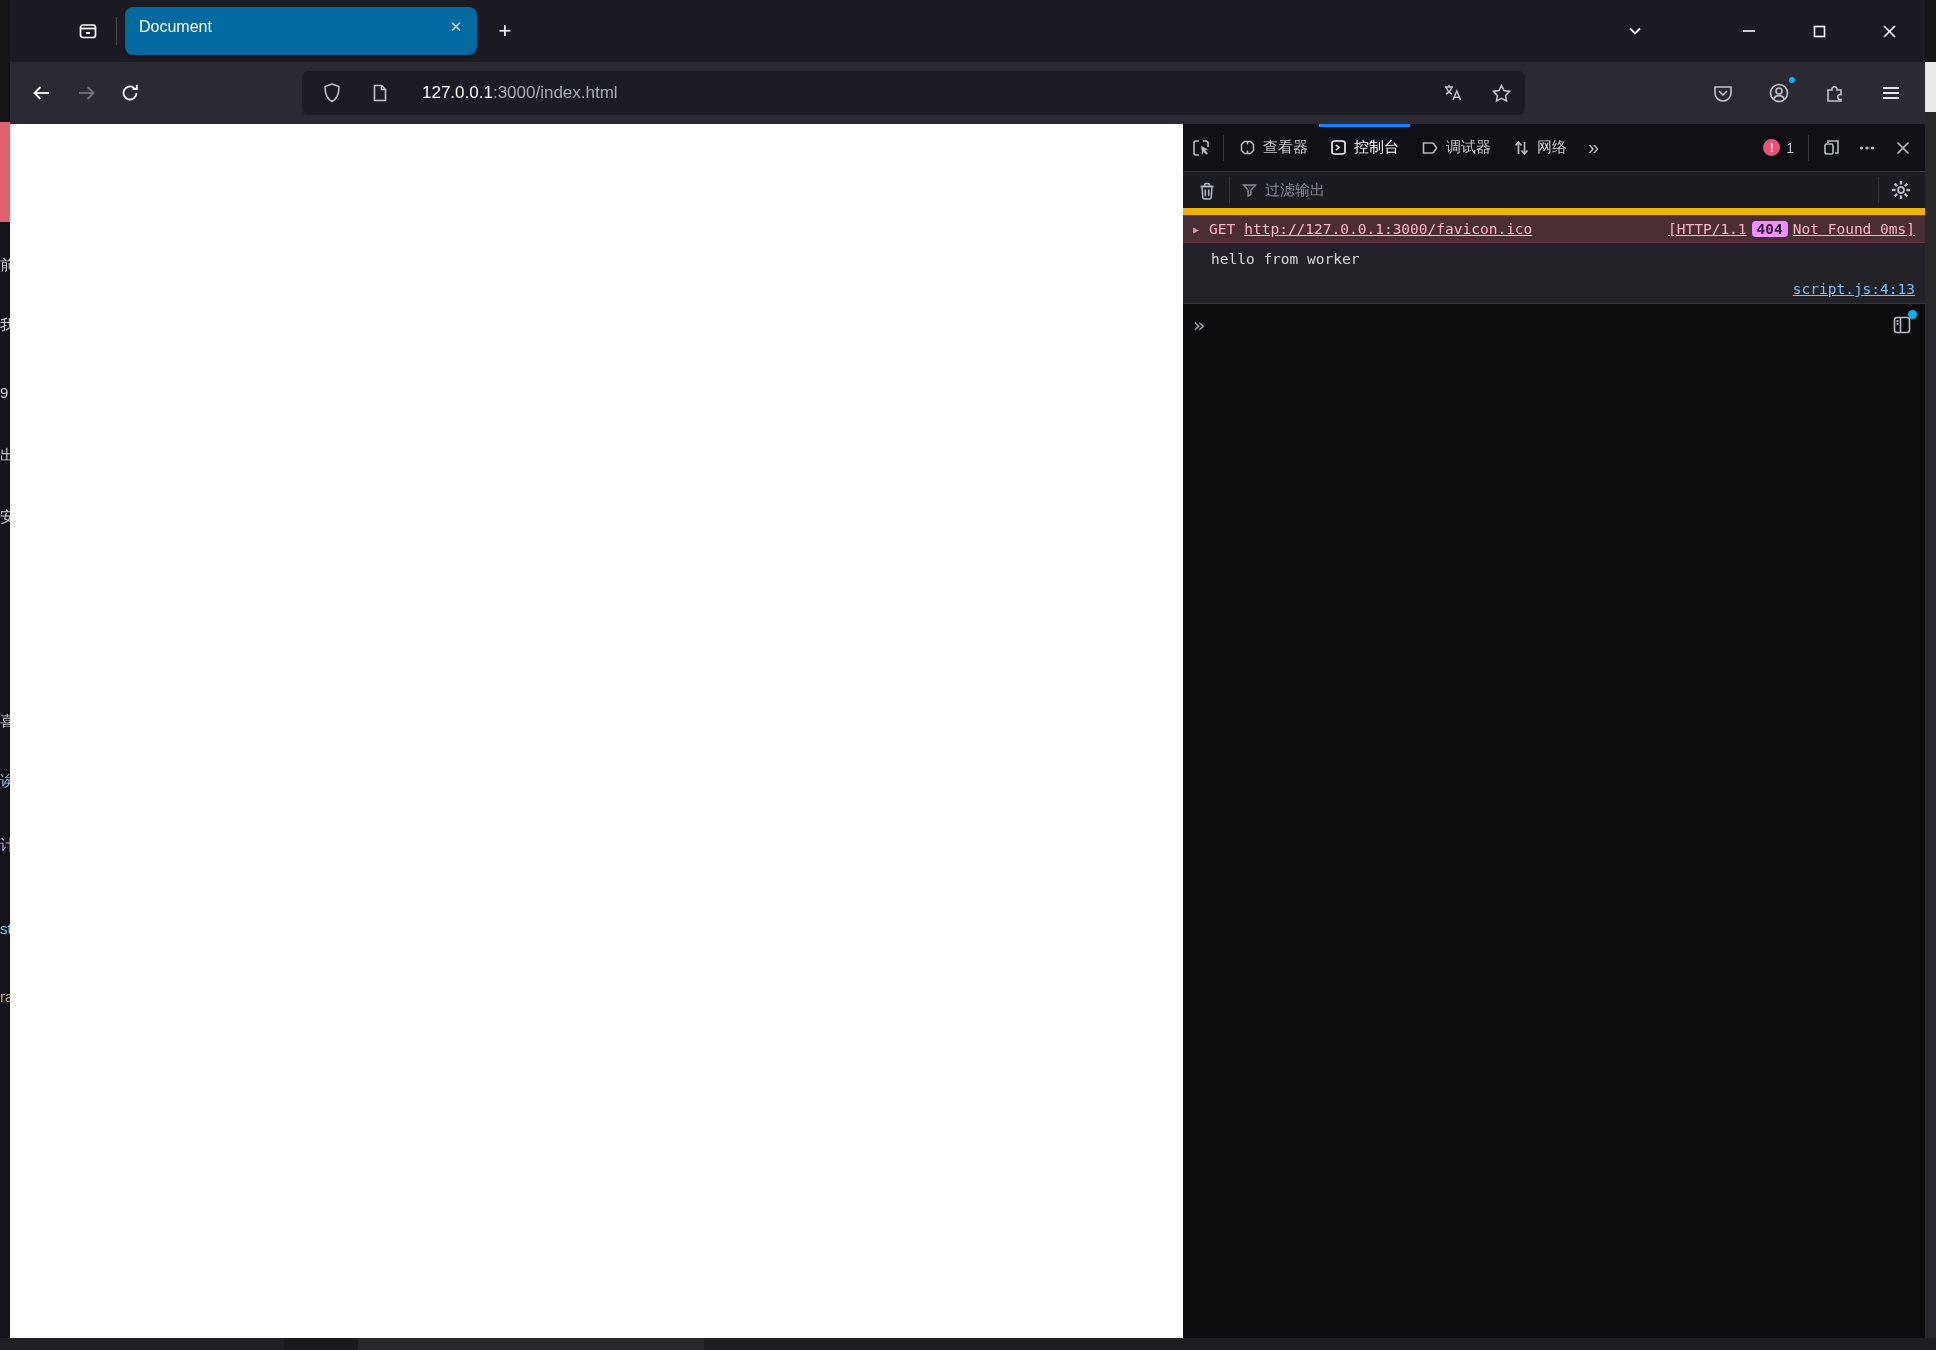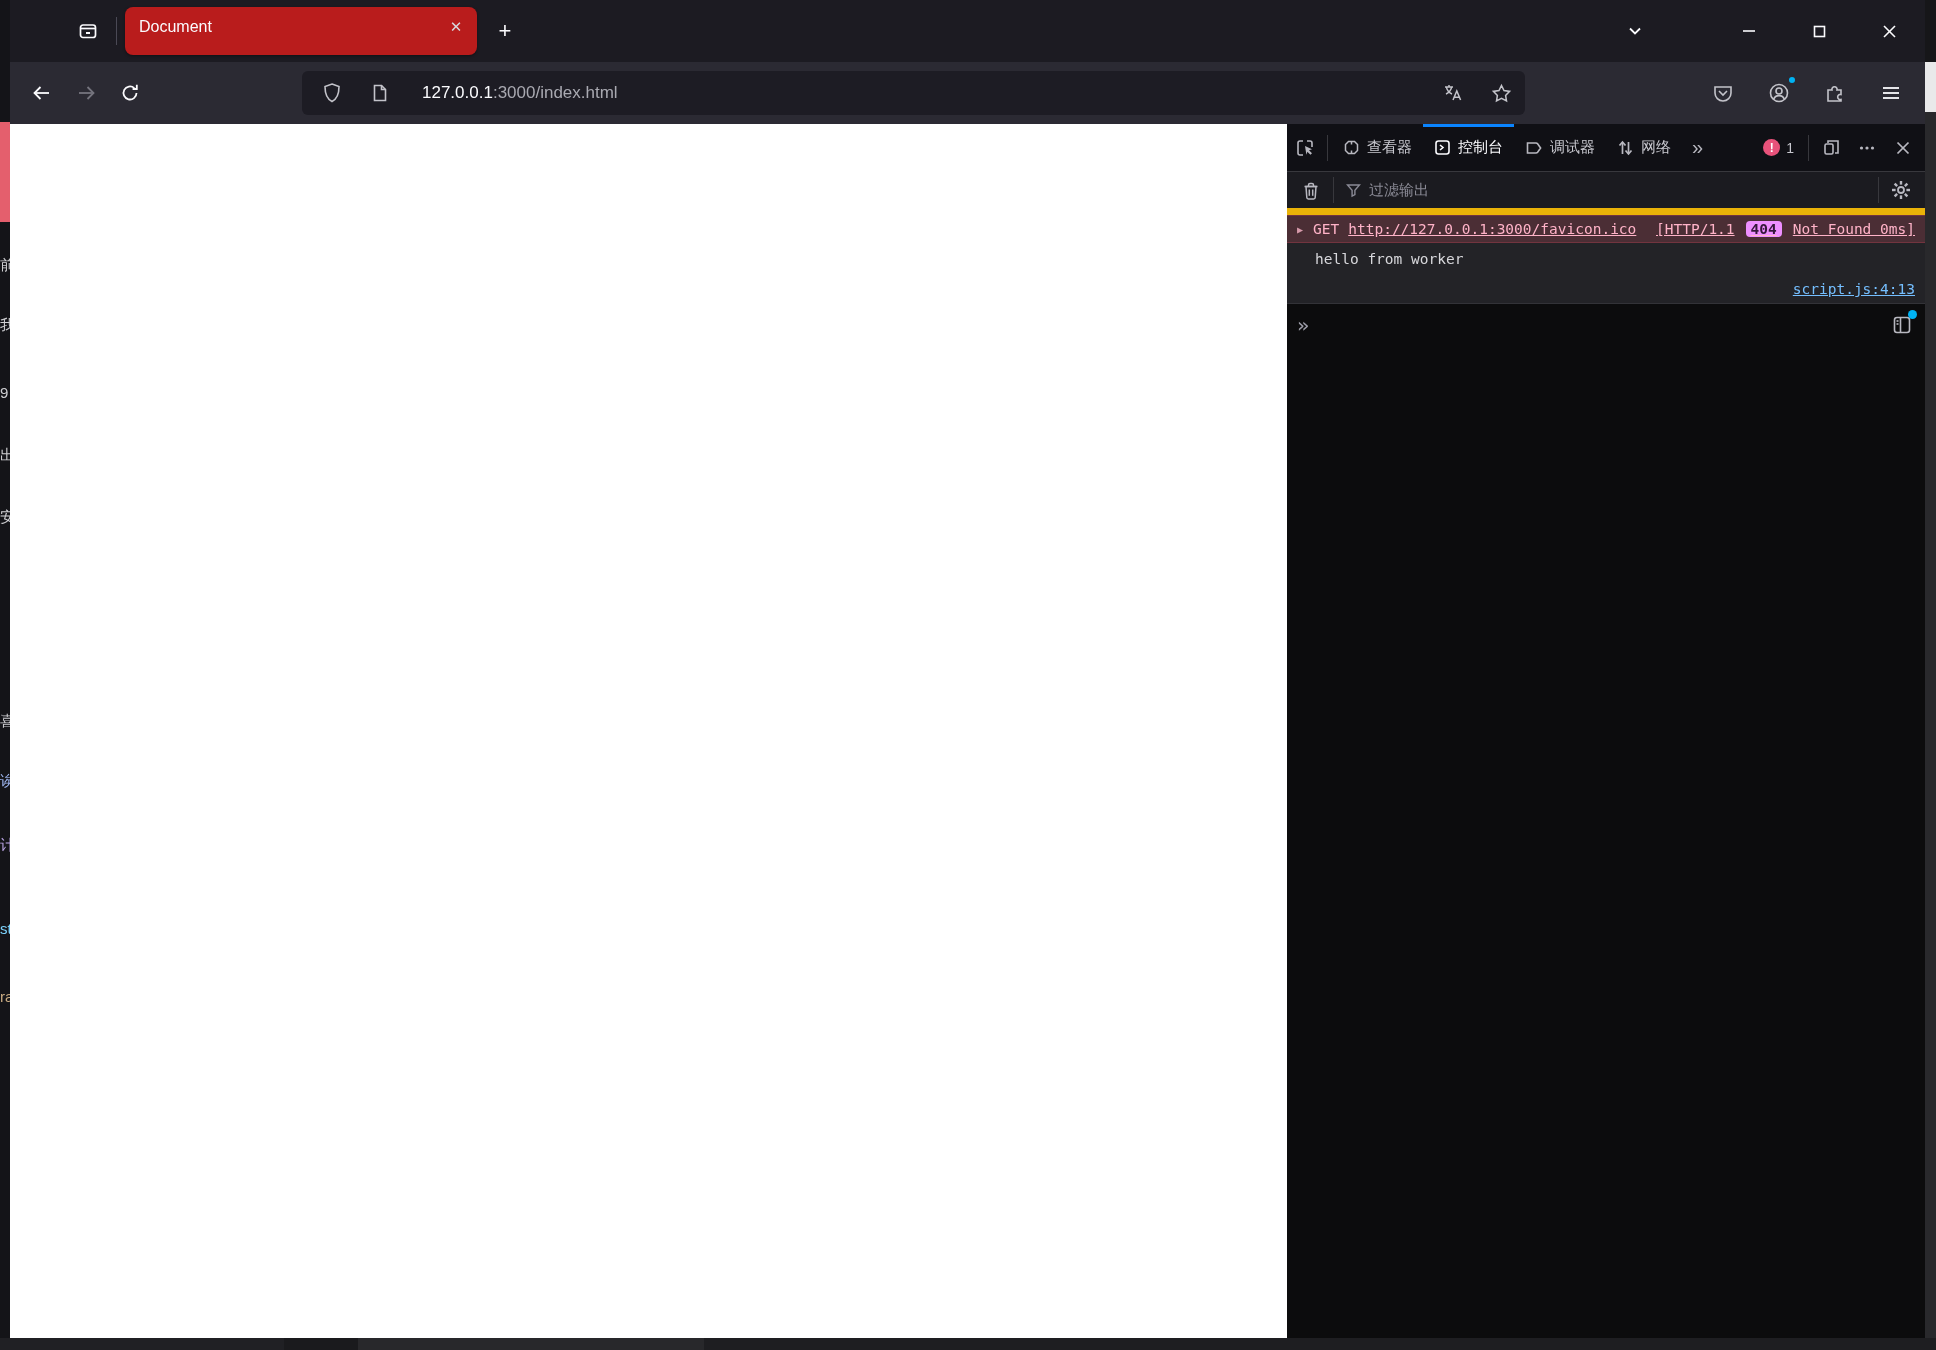--- a/index.html
+++ b/index.html
@@ -19,21 +19,21 @@
   .bottom-strip .seg3 { position:absolute; left:358px; width:346px; height:12px; background:#28282b; }
 
   
   .browser { position:absolute; left:10px; top:0; width:1915px; height:1338px; display:flex; flex-direction:column; background:#1c1b22; }
 
   
   .titlebar { height:62px; display:flex; align-items:center; background:#1c1b22; flex:0 0 auto; }
   .icon-btn { display:flex; align-items:center; justify-content:center; border-radius:6px; }
   .fx-view-btn { width:44px; height:44px; margin-left:56px; }
   .pretab-sep { width:1px; height:28px; background:#4a4955; margin:0 8px 0 6px; }
-  .tab { width:352px; height:48px; background:#b91c1c; border-radius:8px; display:flex; align-items:center; padding:0 8px 8px 14px; box-shadow:0 1px 3px rgba(0,0,0,.4); }
+  .tab { width:352px; height:48px; background:#0369a1; border-radius:8px; display:flex; align-items:center; padding:0 8px 8px 14px; box-shadow:0 1px 3px rgba(0,0,0,.4); }
   .tab-title { flex:1; font-size:16px; color:#fbfbfe; white-space:nowrap; overflow:hidden; }
   .tab-close { width:26px; height:26px; display:flex; align-items:center; justify-content:center; border-radius:4px; color:#d8d8de; font-size:15px; }
   .newtab-btn { width:40px; height:40px; margin-left:8px; font-size:22px; color:#fbfbfe; }
   .tb-spacer { flex:1; }
   .tablist-btn { width:44px; height:44px; margin-right:70px; }
   .win-controls { display:flex; gap:26px; margin-right:14px; }
   .win-btn { width:44px; height:44px; display:flex; align-items:center; justify-content:center; }
 
   
   .navbar { height:62px; background:#2b2a33; display:flex; align-items:center; padding:0 12px 0 10px; flex:0 0 auto; }
@@ -47,21 +47,21 @@
   .urlbar-spacer { flex:1; }
   .toolbar-icons { display:flex; gap:12px; margin-left:16px; }
   .acct-wrap { position:relative; }
   .acct-dot { position:absolute; top:4px; right:4px; width:10px; height:10px; border-radius:50%; background:#00b3f4; border:2px solid #2b2a33; }
 
   
   .content { flex:1; display:flex; min-height:0; }
   .page { flex:1; background:#ffffff; }
 
   
-  .devtools { width:638px; display:flex; flex-direction:column; background:#c4b5fd; font-size:15px; color:#b8b8c0; }
+  .devtools { width:742px; display:flex; flex-direction:column; background:#c4b5fd; font-size:15px; color:#b8b8c0; }
   .dt-toolbar { height:48px; background:#101015; border-bottom:1px solid #38383d; display:flex; align-items:center; flex:0 0 auto; }
   .dt-tool-btn { width:36px; height:100%; display:flex; align-items:center; justify-content:center; }
   .dt-sep { width:1px; height:26px; background:#38383d; margin:0 4px; }
   .dt-tab { height:100%; display:flex; align-items:center; gap:7px; padding:0 11px; position:relative; color:#c8c8cf; }
   .dt-tab.active { color:#fbfbfe; }
   .dt-tab.active::before { content:""; position:absolute; top:0; left:0; right:0; height:3px; background:#0a84ff; }
   .dt-more { font-size:20px; padding:0 10px; color:#b8b8c0; letter-spacing:-2px; }
   .dt-toolbar-spacer { flex:1; }
   .err-badge-wrap { display:flex; align-items:center; gap:6px; padding:0 10px; }
   .err-badge { width:17px; height:17px; border-radius:50%; background:#e8527a; color:#fff; font-size:12px; font-weight:bold; display:flex; align-items:center; justify-content:center; }
@@ -71,21 +71,21 @@
   .filter-input { flex:1; display:flex; align-items:center; gap:8px; padding-left:8px; color:#8a8a95; font-size:15px; }
   .dt-levels { height:41px; background:#131318; border-bottom:1px solid #2a2a30; display:flex; align-items:center; padding:0 10px; gap:7px; flex:0 0 auto; }
   .lvl-btn { height:27px; display:flex; align-items:center; padding:0 9px; background:#232e48; color:#bcd3fa; border-bottom:2px solid #4c9aff; font-size:15px; }
   .type-btn { height:27px; display:flex; align-items:center; padding:0 9px; color:#9a9aa5; font-size:15px; }
   .lvl-sep { width:1px; height:24px; background:#38383d; margin:0 6px; }
 
   .dt-messages { font-family:"DejaVu Sans Mono",monospace; font-size:14.5px; flex:0 0 auto; }
   .msg-error { background:#4b2e35; border-top:1px solid #72343f; border-bottom:1px solid #72343f; color:#ffb3c8; display:flex; align-items:center; padding:5px 10px 5px 6px; }
   .msg-error .twisty { font-size:10px; color:#d79aab; margin:0 10px 0 4px; }
   .msg-error a { color:#ffb3c8; text-decoration:underline; }
-  .msg-error .status { margin-left:auto; display:flex; align-items:center; gap:11px; text-decoration:underline; }
+  .msg-error .status { margin-left:auto; display:flex; align-items:center; gap:5px; text-decoration:underline; }
   .badge-404 { background:#ee8fff; color:#35173a; border-radius:4px; padding:0 5px; text-decoration:none; font-weight:bold; }
   .msg-log { background:#232327; border-bottom:1px solid #333338; color:#d7d7db; padding:8px 10px 6px 28px; }
   .msg-log .loc-line { display:flex; justify-content:flex-end; margin-top:14px; }
   .msg-log a { color:#75bfff; text-decoration:underline; }
 
   .dt-input-row { height:42px; background:#0c0c0d; display:flex; align-items:center; padding:0 10px; flex:0 0 auto; }
   .input-prompt { color:#9d9da8; font-size:20px; font-family:"DejaVu Sans Mono",monospace; letter-spacing:-2px; }
   .input-spacer { flex:1; }
   .split-wrap { position:relative; width:26px; height:26px; display:flex; align-items:center; justify-content:center; }
   .split-dot { position:absolute; top:-2px; right:-2px; width:9px; height:9px; border-radius:50%; background:#00b3f4; }

